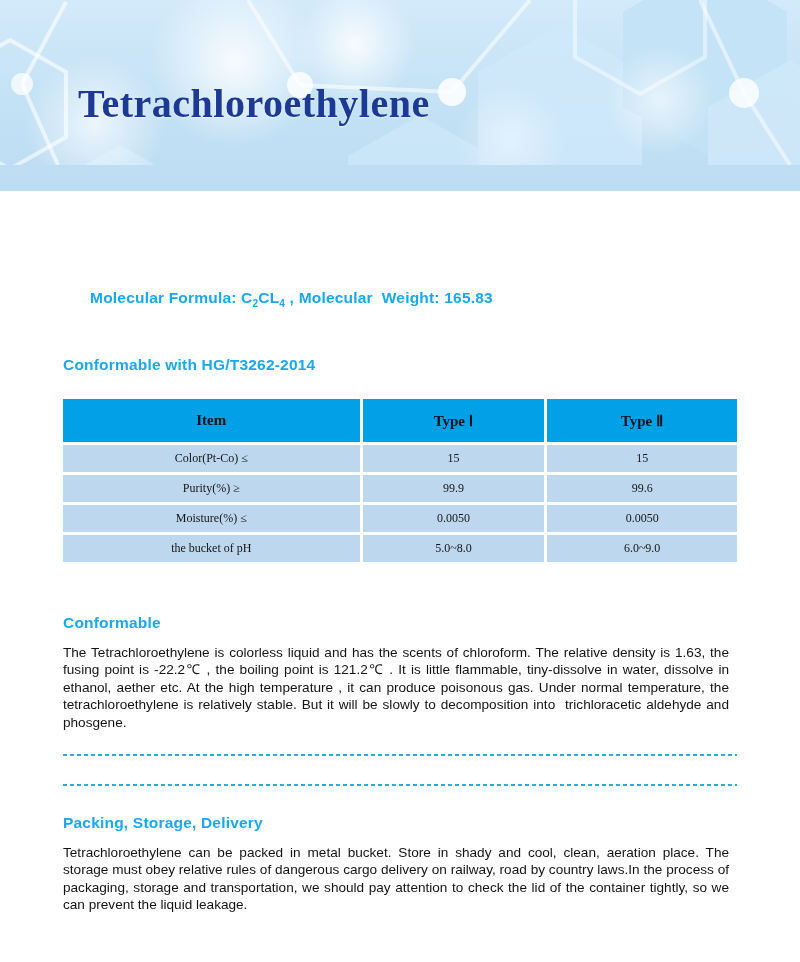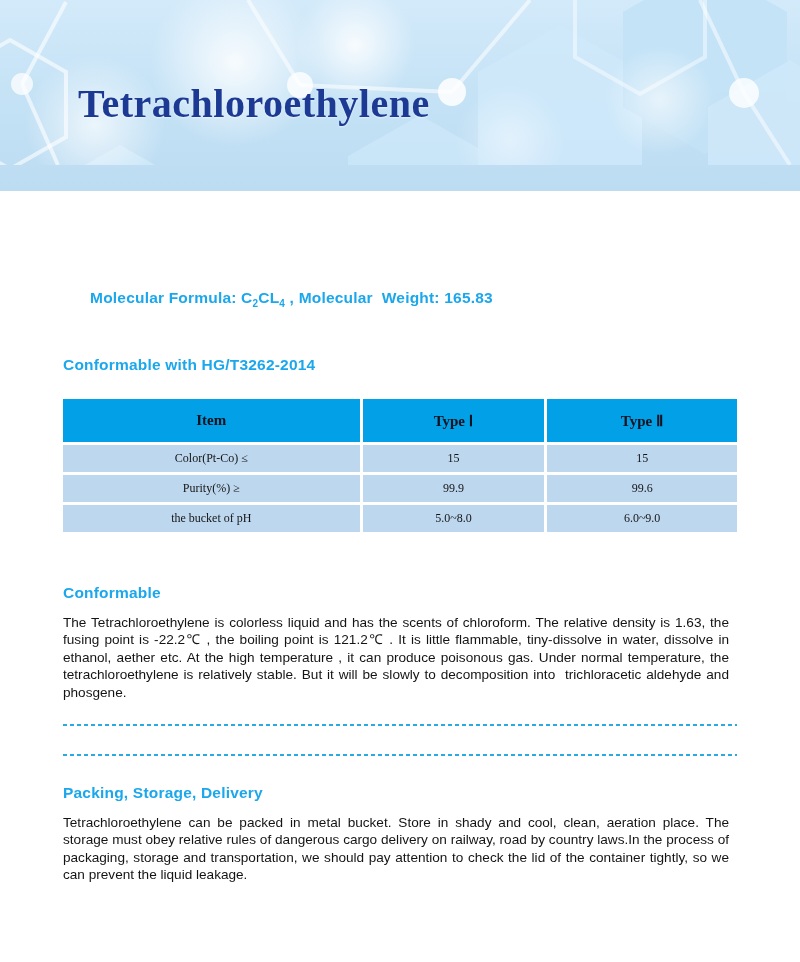--- a/index.html
+++ b/index.html
@@ -181,20 +181,25 @@
           <td>Color(Pt-Co) ≤</td>
           <td>15</td>
           <td>15</td>
         </tr>
         <tr>
           <td>Purity(%) ≥</td>
           <td>99.9</td>
           <td>99.6</td>
         </tr>
         <tr>
+          <td>Moisture(%) ≤</td>
+          <td>0.0050</td>
+          <td>0.0050</td>
+        </tr>
+        <tr>
           <td>the bucket of pH</td>
           <td>5.0~8.0</td>
           <td>6.0~9.0</td>
         </tr>
       </tbody>
     </table>
 
     <div class="section first">
       <h2>Conformable</h2>
       <p>The Tetrachloroethylene is colorless liquid and has the scents of chloroform. The relative density is 1.63, the fusing point is -22.2℃ , the boiling point is 121.2℃ . It is little flammable, tiny-dissolve in water, dissolve in ethanol, aether etc. At the high temperature , it can produce poisonous gas. Under normal temperature, the tetrachloroethylene is relatively stable. But it will be slowly to decomposition into  trichloracetic aldehyde and phosgene.</p>

